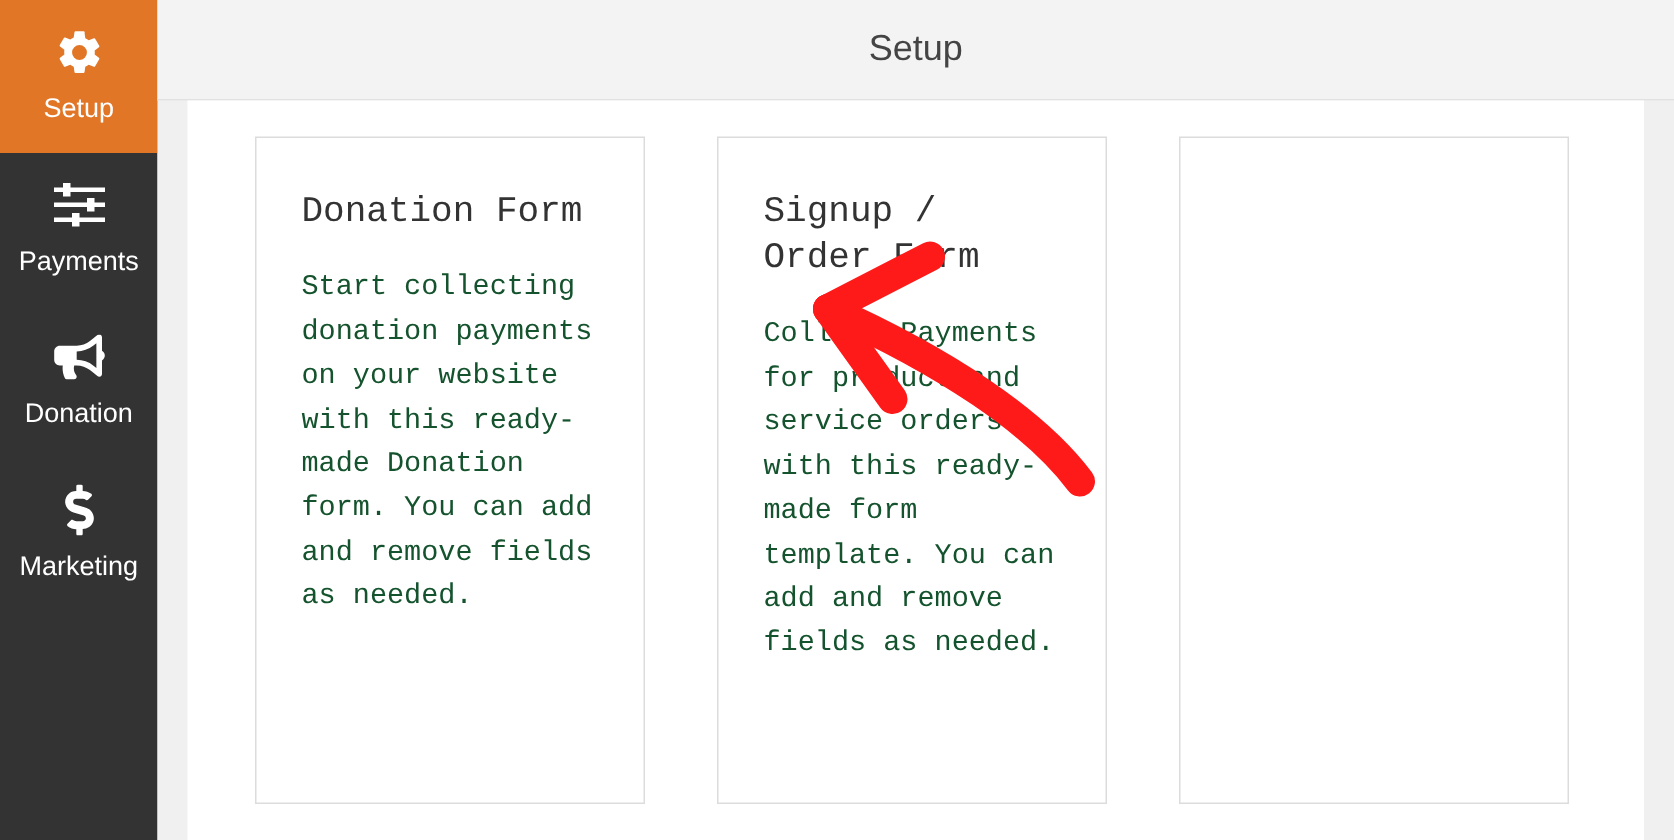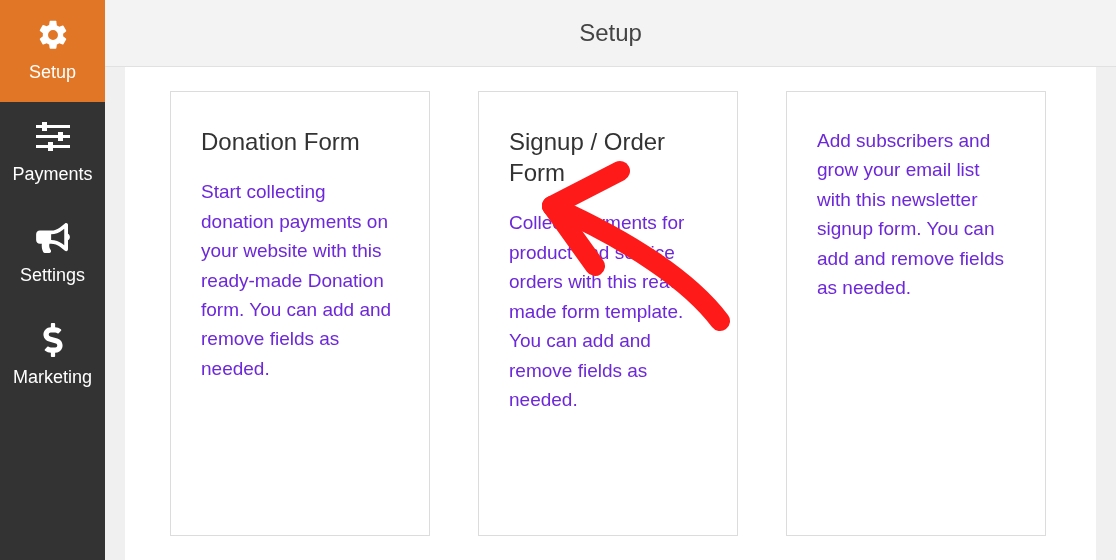--- a/index.html
+++ b/index.html
@@ -54,38 +54,39 @@
       background: #f3f3f3;
     }
     .content {
       flex: 1;
       background: #ffffff;
       margin: 0 20px 0 20px;
       padding: 24px 45px;
       display: flex;
       gap: 48px;
       position: relative;
+      font-family: Liberation Mono, monospace;
     }
     .card {
       width: 260px;
       border: 1px solid #dcdcdc;
       background: #fff;
       padding: 34px 30px;
       cursor: pointer;
     }
     .card-title {
       font-size: 24px;
       color: #333;
       font-weight: 400;
       margin-bottom: 20px;
       line-height: 1.3;
     }
     .card-desc {
       font-size: 19px;
-      color: #6d28d9;
+      color: #14532d;
       line-height: 1.55;
     }
     .arrow-overlay {
       position: absolute;
       left: 415px;
       top: 44px;
       pointer-events: none;
       z-index: 10;
     }
   </style>
@@ -117,21 +118,21 @@
     </span>
     <span class="label">Payments</span>
   </div>
 
   <div class="sidebar-item">
     <span class="icon">
       <svg width="34" height="30" viewBox="0 0 576 512" fill="#ffffff">
         <path d="M576 240c0-23.63-12.95-44.04-32-55.12V32.01C544 23.26 537.02 0 512 0c-7.12 0-14.19 2.38-19.98 7.02l-85.03 68.03C364.28 109.19 310.66 128 256 128H64c-35.35 0-64 28.65-64 64v96c0 35.35 28.65 64 64 64h33.7c-1.39 10.48-2.18 21.14-2.18 32 0 39.77 9.26 77.35 25.56 110.94 5.19 10.69 16.52 17.06 28.4 17.06h74.28c26.05 0 41.69-29.84 25.9-50.56-16.4-21.52-26.15-48.36-26.15-77.44 0-11.11 1.62-21.79 4.41-32H256c54.66 0 108.28 18.81 150.98 52.95l85.03 68.03a32.023 32.023 0 0 0 19.98 7.02c24.92 0 32-22.78 32-32V295.13C563.05 284.04 576 263.63 576 240zm-96 141.42l-33.05-26.44C392.95 311.78 325.12 288 256 288v-96c69.12 0 136.95-23.78 190.95-66.98L480 98.58v282.84z"></path>
       </svg>
     </span>
-    <span class="label">Settings</span>
+    <span class="label">Donation</span>
   </div>
 
   <div class="sidebar-item">
     <span class="icon">
       <svg width="20" height="34" viewBox="0 0 288 512" fill="#ffffff">
         <path d="M209.2 233.4l-108-31.6C88.7 198.2 80 186.5 80 173.5c0-16.3 13.2-29.5 29.5-29.5h66.3c12.2 0 24.2 3.7 34.2 10.5 6.1 4.1 14.3 3.1 19.5-2l34.8-34c7.1-6.9 6.1-18.4-1.8-24.5C238 74.8 207.4 64.1 176 64V16c0-8.8-7.2-16-16-16h-32c-8.8 0-16 7.2-16 16v48h-2.5C45.8 64-5.4 118.7.5 183.6c4.2 46.1 39.4 83.6 83.8 96.6l102.5 30c12.5 3.7 21.2 15.3 21.2 28.3 0 16.3-13.2 29.5-29.5 29.5h-66.3C100 368 88 364.3 78 357.5c-6.1-4.1-14.3-3.1-19.5 2l-34.8 34c-7.1 6.9-6.1 18.4 1.8 24.5 24.5 19.2 55.1 29.9 86.5 30v48c0 8.8 7.2 16 16 16h32c8.8 0 16-7.2 16-16v-48.2c46.6-.9 90.3-28.6 105.7-72.7 21.5-61.6-14.6-124.8-72.5-141.7z"></path>
       </svg>
     </span>
     <span class="label">Marketing</span>
   </div>
@@ -146,21 +147,20 @@
       <h3 class="card-title">Donation Form</h3>
       <p class="card-desc">Start collecting donation payments on your website with this ready-made Donation form. You can add and remove fields as needed.</p>
     </div>
 
     <div class="card">
       <h3 class="card-title">Signup / Order Form</h3>
       <p class="card-desc">Collect Payments for product and service orders with this ready-made form template. You can add and remove fields as needed.</p>
     </div>
 
     <div class="card">
-      <p class="card-desc">Add subscribers and grow your email list with this newsletter signup form. You can add and remove fields as needed.</p>
     </div>
 
     <div class="arrow-overlay">
       <svg width="220" height="240" viewBox="0 0 220 240">
         <path d="M 180 210 C 150 170, 90 130, 12 95" stroke="#ff1a1a" stroke-width="20" fill="none" stroke-linecap="round"></path>
         <path d="M 12 95 L 80 60" stroke="#ff1a1a" stroke-width="20" fill="none" stroke-linecap="round"></path>
         <path d="M 12 95 L 55 155" stroke="#ff1a1a" stroke-width="20" fill="none" stroke-linecap="round"></path>
       </svg>
     </div>
 

